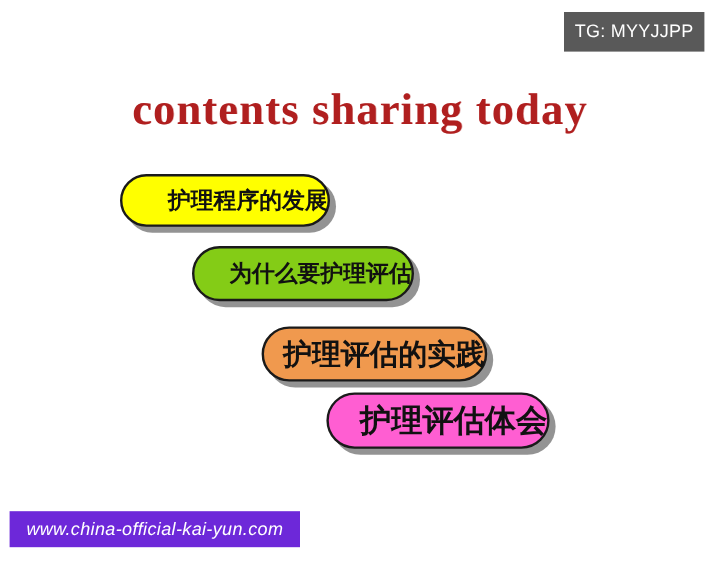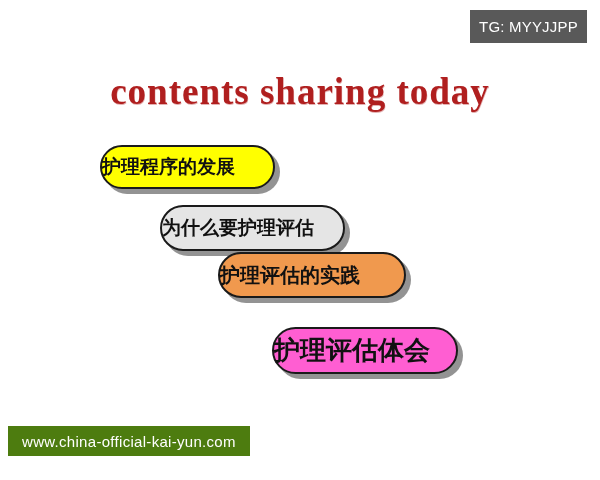--- a/index.html
+++ b/index.html
@@ -55,67 +55,68 @@
   }
 
   
   .pill {
     position: absolute;
     box-sizing: border-box;
     border: 2px solid #1a1a1a;
     border-radius: 999px;
     display: flex;
     align-items: center;
-    justify-content: flex-start;
+    justify-content: flex-end;
     color: #111111;
     font-weight: bold;
     white-space: nowrap;
     font-family: "DejaVu Sans", "Liberation Sans", sans-serif;
     box-shadow: 5px 5px 0 0 rgba(128,128,128,0.85);
   }
 
   #pill-0 {
     left: 100px;  top: 145px;
     width: 175px; height: 44px;
     background: #ffff00;
     font-size: 19px;
   }
   #pill-1 {
     left: 160px;  top: 205px;
     width: 185px; height: 46px;
-    background: #e5e5e5;
+    background: #84cc16;
     font-size: 19px;
   }
   #pill-2 {
-    left: 218px;  top: 252px;
+    left: 218px;  top: 272px;
     width: 188px; height: 46px;
     background: #f0994e;
-    font-size: 20px;
+    font-size: 24px;
   }
   #pill-3 {
     left: 272px;  top: 327px;
     width: 186px; height: 47px;
     background: #ff5ed2;
     font-size: 26px;
   }
 
   
   #url-badge {
     position: absolute;
     left: 8px;
     bottom: 24px;
     height: 30px;
     padding: 0 14px;
-    background: #4d7c0f;
+    background: #6d28d9;
     color: #ffffff;
     font-size: 15px;
     letter-spacing: 0.3px;
     display: flex;
     align-items: center;
     white-space: nowrap;
+    font-style: italic;
   }
 </style>
 </head>
 <body>
 
 <div id="slide">
 
   <div id="tg-badge">TG: MYYJJPP</div>
 
   <div id="slide-title">contents  sharing  today</div>

